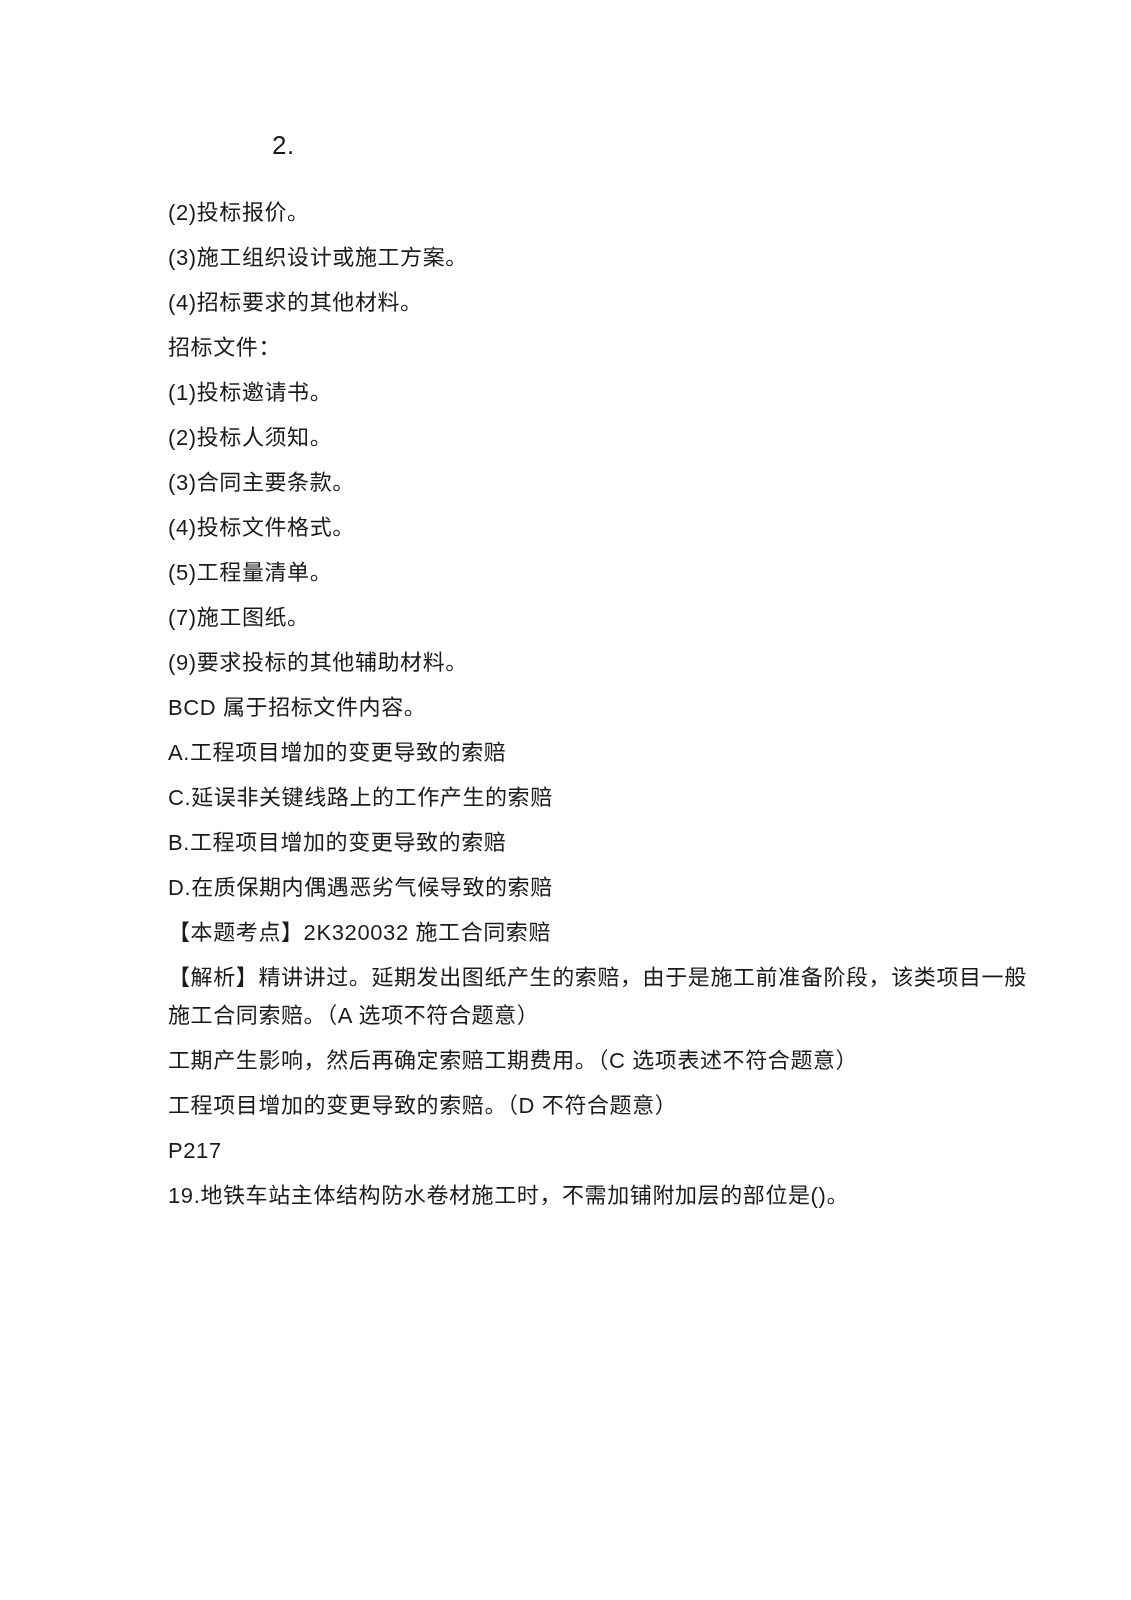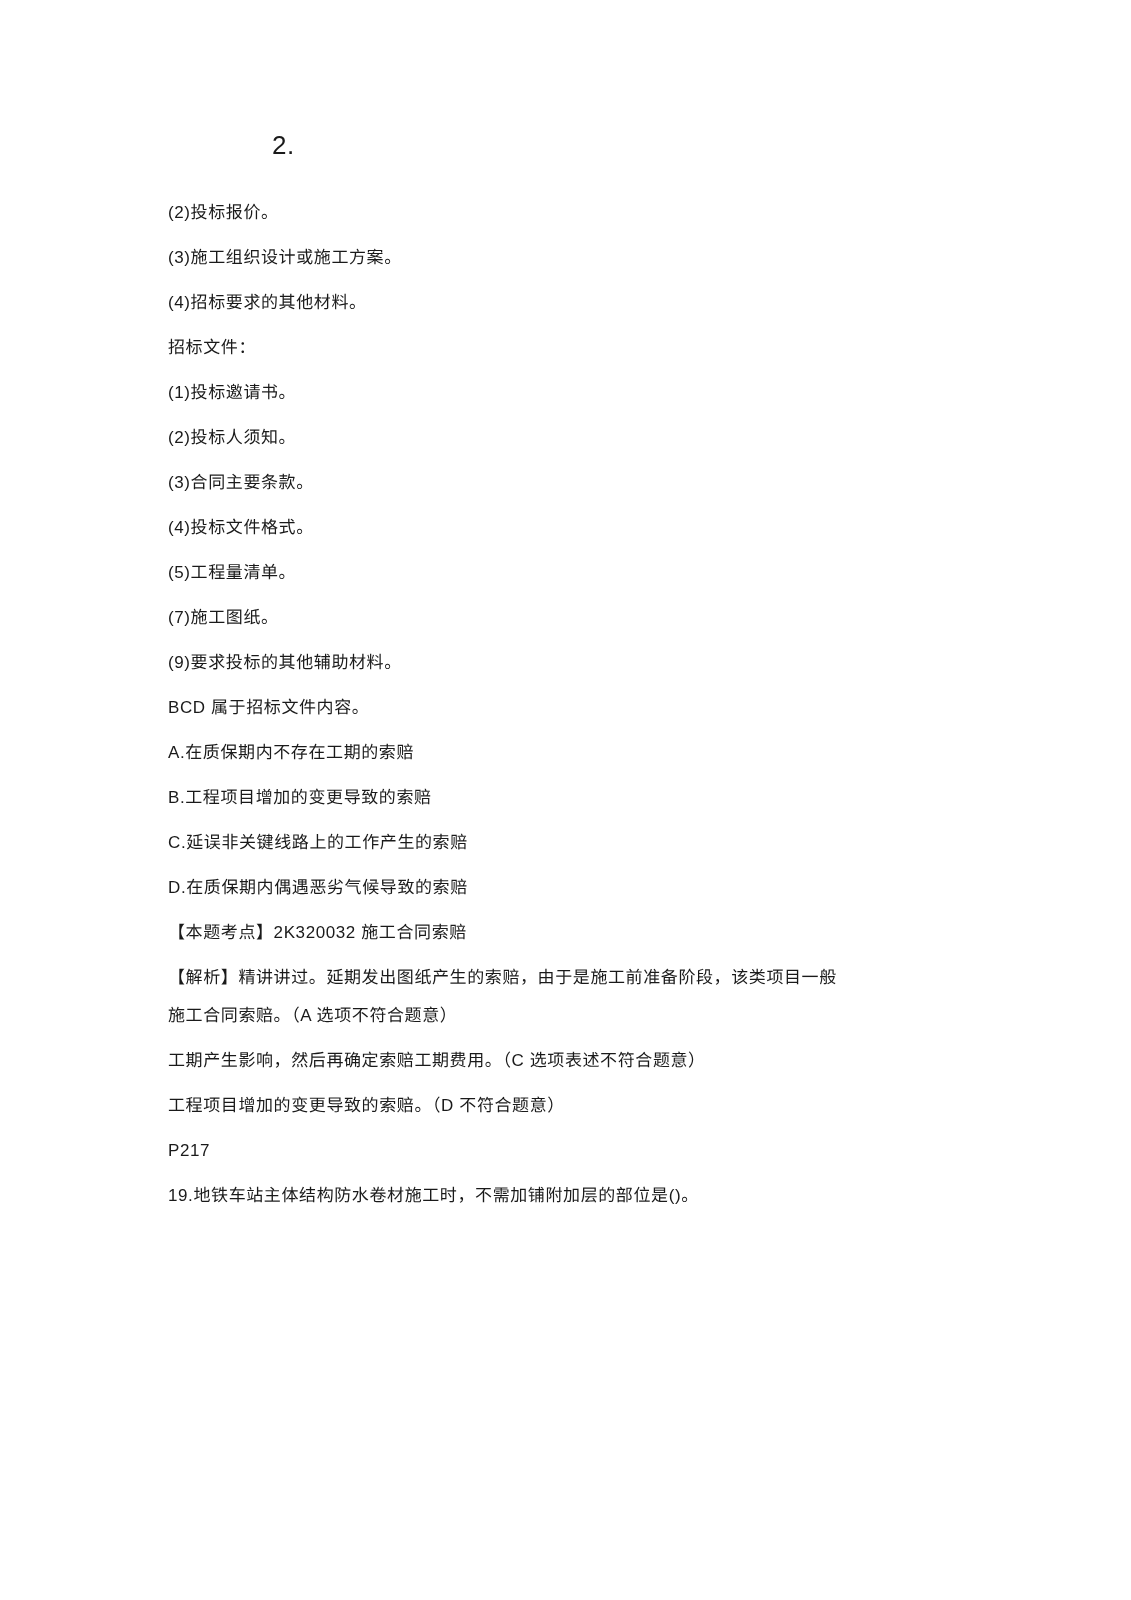--- a/index.html
+++ b/index.html
@@ -27,21 +27,21 @@
   }
   .block.section-number {
     margin-left: 104px;
     font-size: 26px;
     line-height: 26px;
     margin-bottom: 36px;
     letter-spacing: 0.5px;
   }
   .block .line {
     display: block;
-    font-size: 17px;
+    font-size: 22px;
     line-height: 38px;
     letter-spacing: 0.6px;
     white-space: nowrap;
   }
   .block.section-number .line {
     font-size: 26px;
     line-height: 26px;
   }
 </style>
 </head>
@@ -82,27 +82,27 @@
       <div class="block body">
         <span class="line">(7)施工图纸。</span>
       </div>
       <div class="block body">
         <span class="line">(9)要求投标的其他辅助材料。</span>
       </div>
       <div class="block body">
         <span class="line">BCD 属于招标文件内容。</span>
       </div>
       <div class="block body">
-        <span class="line">A.在质保期内不存在工期的索赔</span>
+        <span class="line">A.工程项目增加的变更导致的索赔</span>
+      </div>
+      <div class="block body">
+        <span class="line">C.延误非关键线路上的工作产生的索赔</span>
       </div>
       <div class="block body">
         <span class="line">B.工程项目增加的变更导致的索赔</span>
-      </div>
-      <div class="block body">
-        <span class="line">C.延误非关键线路上的工作产生的索赔</span>
       </div>
       <div class="block body">
         <span class="line">D.在质保期内偶遇恶劣气候导致的索赔</span>
       </div>
       <div class="block body">
         <span class="line">【本题考点】2K320032 施工合同索赔</span>
       </div>
       <div class="block body">
         <span class="line">【解析】精讲讲过。延期发出图纸产生的索赔，由于是施工前准备阶段，该类项目一般</span>
         <span class="line">施工合同索赔。（A 选项不符合题意）</span>

